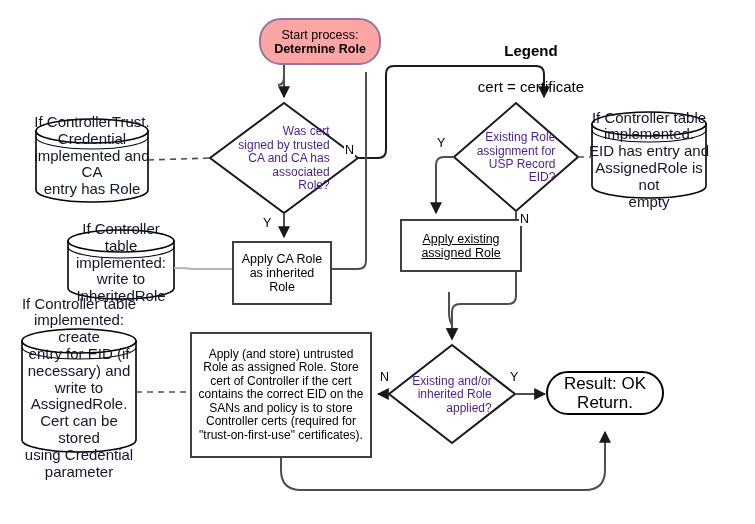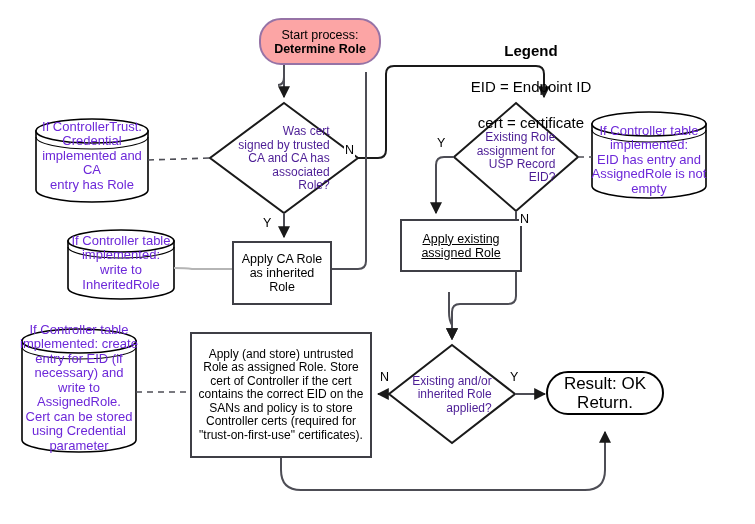--- a/index.html
+++ b/index.html
@@ -63,22 +63,22 @@
     line-height: 1.12;
     white-space: pre-line;
     display: flex;
     align-items: center;
     justify-content: center;
     pointer-events: none;
   }
   .cyl-label {
     position: absolute;
     z-index: 4;
-    font-size: 13px;
-    color: #6d28d9;
+    font-size: 15px;
+    color: #0f172a;
     text-align: center;
     line-height: 1.12;
     white-space: pre-line;
     display: flex;
     align-items: center;
     justify-content: center;
     pointer-events: none;
   }
   .edge-label {
     position: absolute;
@@ -161,21 +161,20 @@
   <path d="M 281,458 L 281,470 Q 281,490 301,490 L 585,490 Q 605,490 605,470 L 605,432" fill="none" stroke="#4d4d55" stroke-width="2" marker-end="url(#arrowdark)"></path>
 
   <path d="M 148,160 L 210,158" fill="none" stroke="#4d4d55" stroke-width="1.6" stroke-dasharray="6 5"></path>
   <path d="M 578,157 L 592,157" fill="none" stroke="#4d4d55" stroke-width="1.6" stroke-dasharray="6 5"></path>
   <path d="M 174,268 Q 186,268 192,269 L 236,269" fill="none" stroke="#b5b5b5" stroke-width="1.8"></path>
   <path d="M 136,392 L 190,392" fill="none" stroke="#4d4d55" stroke-width="1.6" stroke-dasharray="6 5"></path>
 </svg>
 
 <div class="legend" style="left:443px; top:24px; width:176px;">
   <div class="title">Legend</div>
-  <div>EID = Endpoint ID</div>
   <div>cert = certificate</div>
 </div>
 
 <div class="node rounded-node start-node" style="left:259px; top:18px; width:122px; height:47px; flex-direction:column;">
   <span class="l1">Start process:</span>
   <span class="l2">Determine Role</span>
 </div>
 
 <div class="diamond-label" style="left:221px; top:118px; width:126px; height:82px;">Was cert
 signed by trusted

